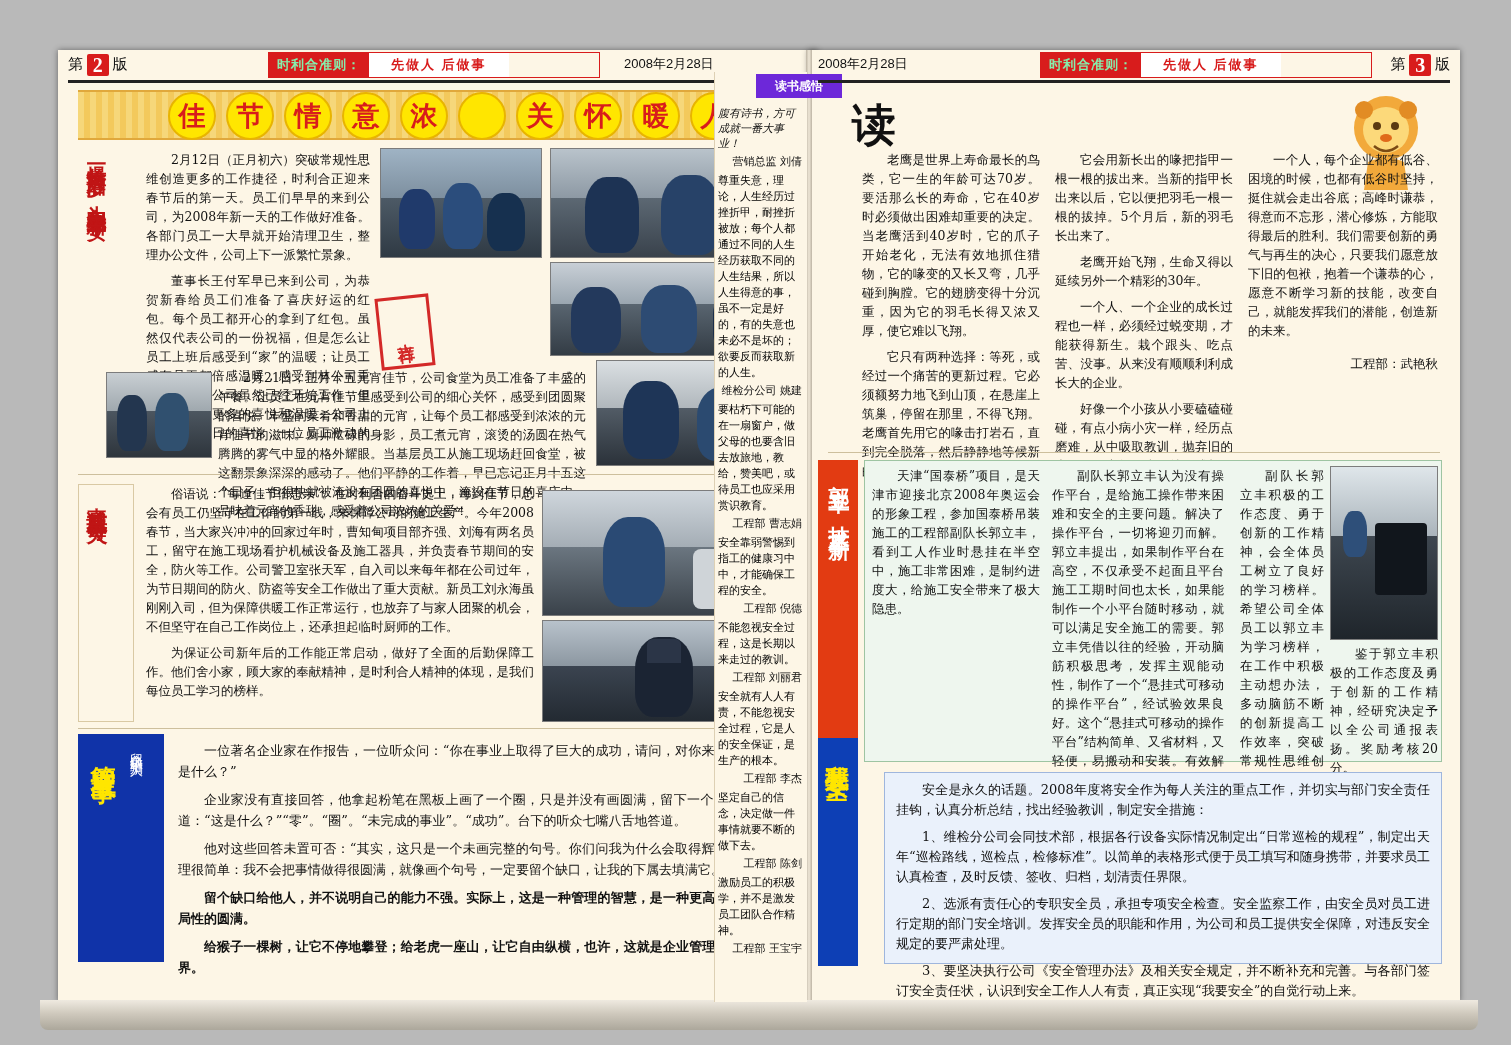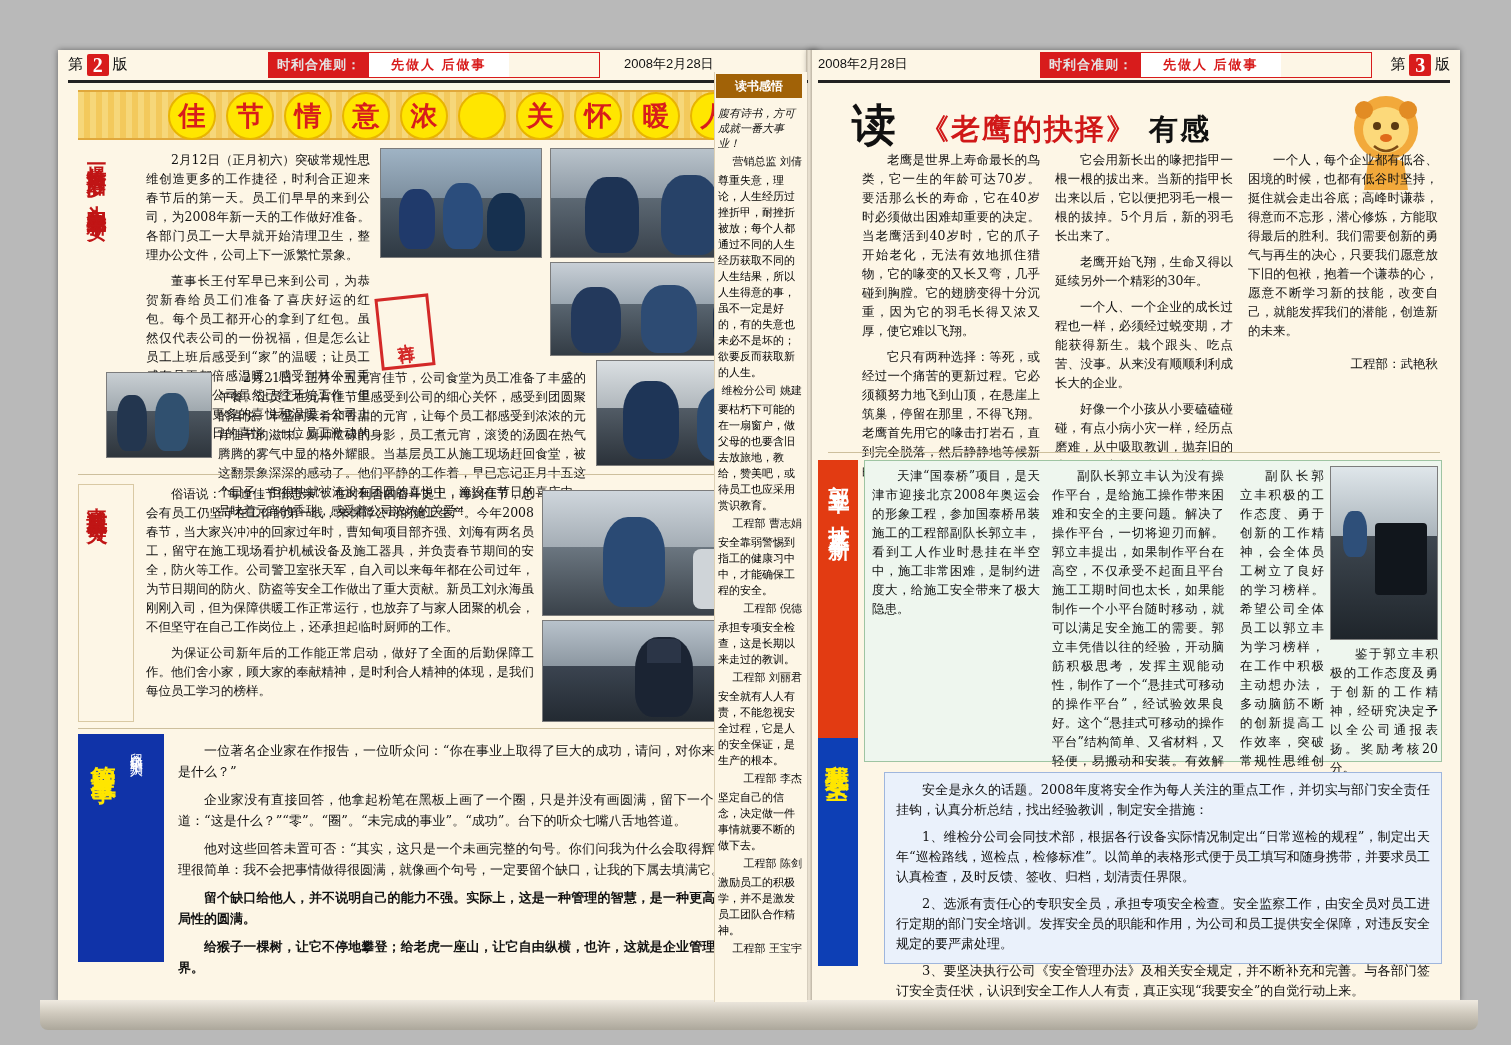--- a/index.html
+++ b/index.html
@@ -14,21 +14,21 @@
      background:linear-gradient(90deg,#bdb4a4,#efe7d7,#bdb4a4);}
   #book-bottom{position:absolute;left:40px;top:1000px;width:1438px;height:30px;
      background:linear-gradient(180deg,#efeae0,#cfc9bd 45%,#aca79b);border-radius:0 0 8px 8px;}
 
   
   .masthead{position:absolute;height:28px;}
   .mh-num{font-family:"Liberation Serif","DejaVu Serif",serif;font-size:15px;color:#111;}
   .mh-bignum{display:inline-block;background:#d81c1c;color:#fff;font-weight:bold;
      font-size:20px;line-height:22px;padding:0 6px;border-radius:2px;vertical-align:-3px;}
   .mh-bar{position:absolute;top:0;height:24px;border:1px solid #d81c1c;display:flex;align-items:stretch;}
-  .mh-bar .lab{background:#d81c1c;color:#e5e5e5;font-size:13px;font-weight:bold;padding:2px 8px;
+  .mh-bar .lab{background:#d81c1c;color:#86efac;font-size:13px;font-weight:bold;padding:2px 8px;
      display:flex;align-items:center;letter-spacing:1px;}
   .mh-bar .val{color:#d81c1c;font-size:13px;font-weight:bold;padding:2px 22px;display:flex;align-items:center;
      background:#fff;letter-spacing:2px;}
   .mh-date{position:absolute;top:3px;font-size:13px;color:#111;}
   .rule{position:absolute;height:3px;background:#222;}
 
   
   #l-title{position:absolute;left:78px;top:90px;width:718px;height:50px;}
   .title-band{position:absolute;inset:0;background:
       repeating-linear-gradient(90deg,#f6d77a 0 6px,#f3c95c 6px 12px);
@@ -68,21 +68,21 @@
   #mgmt{position:absolute;left:78px;top:734px;width:86px;height:228px;background:#1033a8;}
   #mgmt .m1{position:absolute;left:50px;top:8px;writing-mode:vertical-rl;text-orientation:upright;
      color:#fff;font-size:13px;line-height:16px;font-family:"DejaVu Serif",serif;letter-spacing:2px;}
   #mgmt .m2{position:absolute;left:10px;top:12px;writing-mode:vertical-rl;text-orientation:upright;
      color:#ffe600;font-size:25px;line-height:30px;font-weight:bold;
      font-family:"DejaVu Serif",serif;letter-spacing:4px;}
 
   
   #mid-col{position:absolute;left:714px;top:72px;width:92px;height:930px;background:#fdf6e6;
      border-left:1px solid #ddd0b4;}
-  #mid-head{position:absolute;left:716px;top:74px;width:86px;height:24px;background:#a16207;
+  #mid-head{position:absolute;left:756px;top:74px;width:86px;height:24px;background:#6d28d9;
      color:#fff;font-size:12px;font-weight:bold;display:flex;align-items:center;justify-content:center;}
   .vtext{writing-mode:vertical-rl;text-orientation:upright;font-family:"DejaVu Serif","Liberation Serif",serif;
      font-size:11px;line-height:15px;color:#111;font-style:italic;}
 
   
   #r-title{position:absolute;left:828px;top:92px;width:612px;height:70px;}
   #lion{position:absolute;right:6px;top:-4px;width:96px;height:104px;}
   .rtitle-main{position:absolute;left:92px;top:18px;font-family:"DejaVu Serif",serif;
      font-size:29px;font-weight:bold;color:#d01818;letter-spacing:2px;}
   .rtitle-main .blk{color:#111;}
@@ -236,21 +236,21 @@
   <div style="position:absolute;left:718px;top:104px;width:84px;height:852px;overflow:hidden;
               display:flex;flex-direction:column;gap:3px;padding-top:2px;">
     <div class="vtext" style="writing-mode:horizontal-tb;">腹有诗书，方可成就一番大事业！</div>
     <div class="nm">营销总监  刘倩</div>
     <div class="small">尊重失意，理论，人生经历过挫折甲，耐挫折被放；每个人都通过不同的人生经历获取不同的人生结果，所以人生得意的事，虽不一定是好的，有的失意也未必不是坏的；欲要反而获取新的人生。</div>
     <div class="nm">维检分公司  姚建</div>
     <div class="small">要枯朽下可能的在一扇窗户，做父母的也要含旧去放旅地，教给，赞美吧，或待员工也应采用赏识教育。</div>
     <div class="nm">工程部  曹志娟</div>
     <div class="small">安全靠弱警惕到指工的健康习中中，才能确保工程的安全。</div>
     <div class="nm">工程部  倪德</div>
-    <div class="small">承担专项安全检查，这是长期以来走过的教训。</div>
+    <div class="small">不能忽视安全过程，这是长期以来走过的教训。</div>
     <div class="nm">工程部  刘丽君</div>
     <div class="small">安全就有人人有责，不能忽视安全过程，它是人的安全保证，是生产的根本。</div>
     <div class="nm">工程部  李杰</div>
     <div class="small">坚定自己的信念，决定做一件事情就要不断的做下去。</div>
     <div class="nm">工程部  陈剑</div>
     <div class="small">激励员工的积极学，并不是激发员工团队合作精神。</div>
     <div class="nm">工程部  王宝宇</div>
 
   </div>
 
@@ -263,24 +263,20 @@
     <span class="mh-num" style="position:absolute;right:0;top:2px;">
       <span>第</span>
       <span class="mh-bignum">3</span>
       <span>版</span>
     </span>
   </div>
   <div class="rule" style="left:818px;top:80px;width:632px;"></div>
 
   <div id="r-title">
     <div class="bigread">读</div>
-    <div class="rtitle-main">
-      <span>《老鹰的抉择》</span>
-      <span class="blk">有感</span>
-    </div>
 
     <svg id="lion" viewBox="0 0 96 104">
       <circle cx="48" cy="40" r="32" fill="#f2a93b"></circle>
       <circle cx="48" cy="42" r="23" fill="#fcd97a"></circle>
       <circle cx="39" cy="38" r="4" fill="#5b3a12"></circle>
         <circle cx="57" cy="38" r="4" fill="#5b3a12"></circle>
       <ellipse cx="48" cy="50" rx="6" ry="4" fill="#e06a1a"></ellipse>
       <path d="M36 58 q12 10 24 0" stroke="#7a4a14" stroke-width="2.5" fill="none"></path>
       <path d="M30 74 q18 -8 36 0 l4 28 h-44 z" fill="#f2a93b"></path>
       <circle cx="26" cy="22" r="9" fill="#e28c24"></circle>

